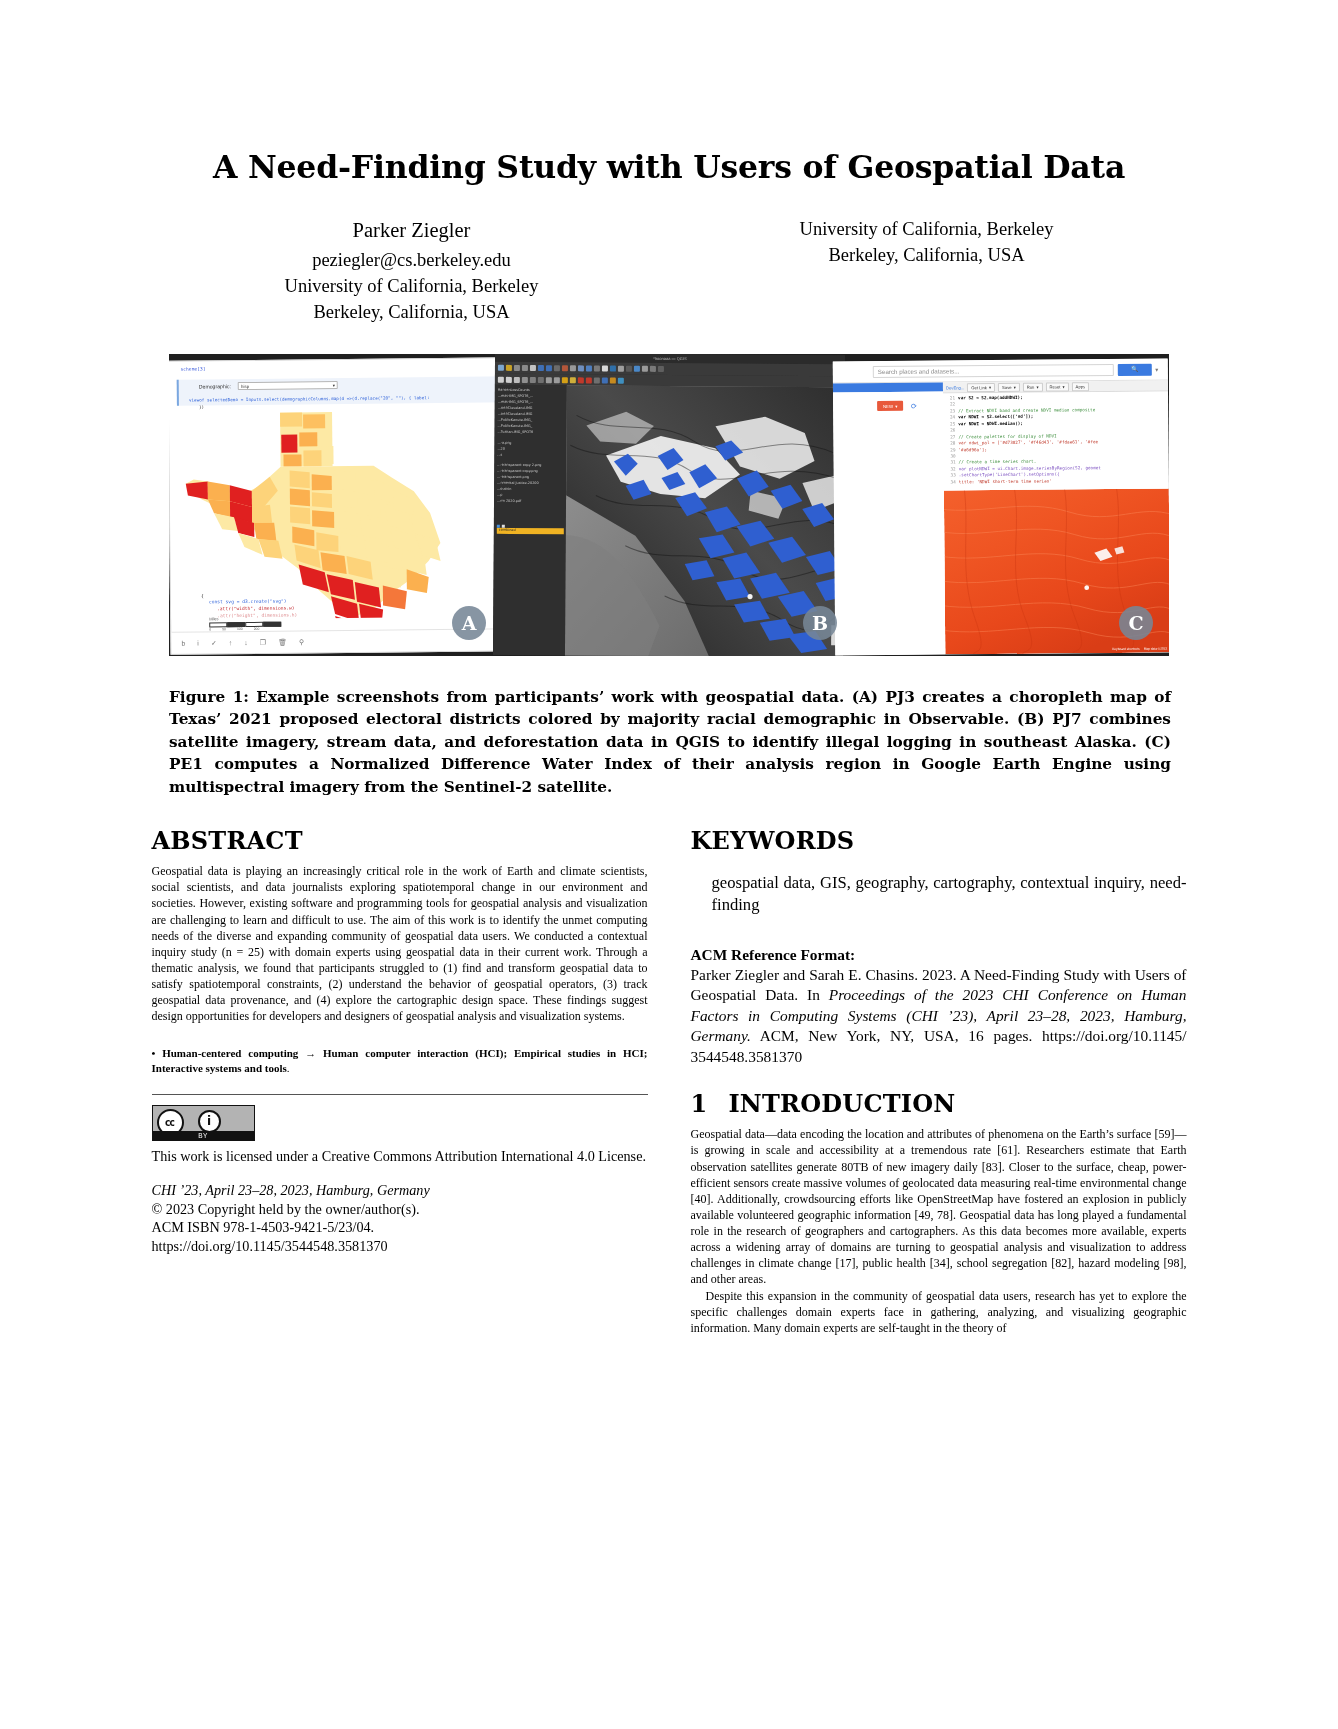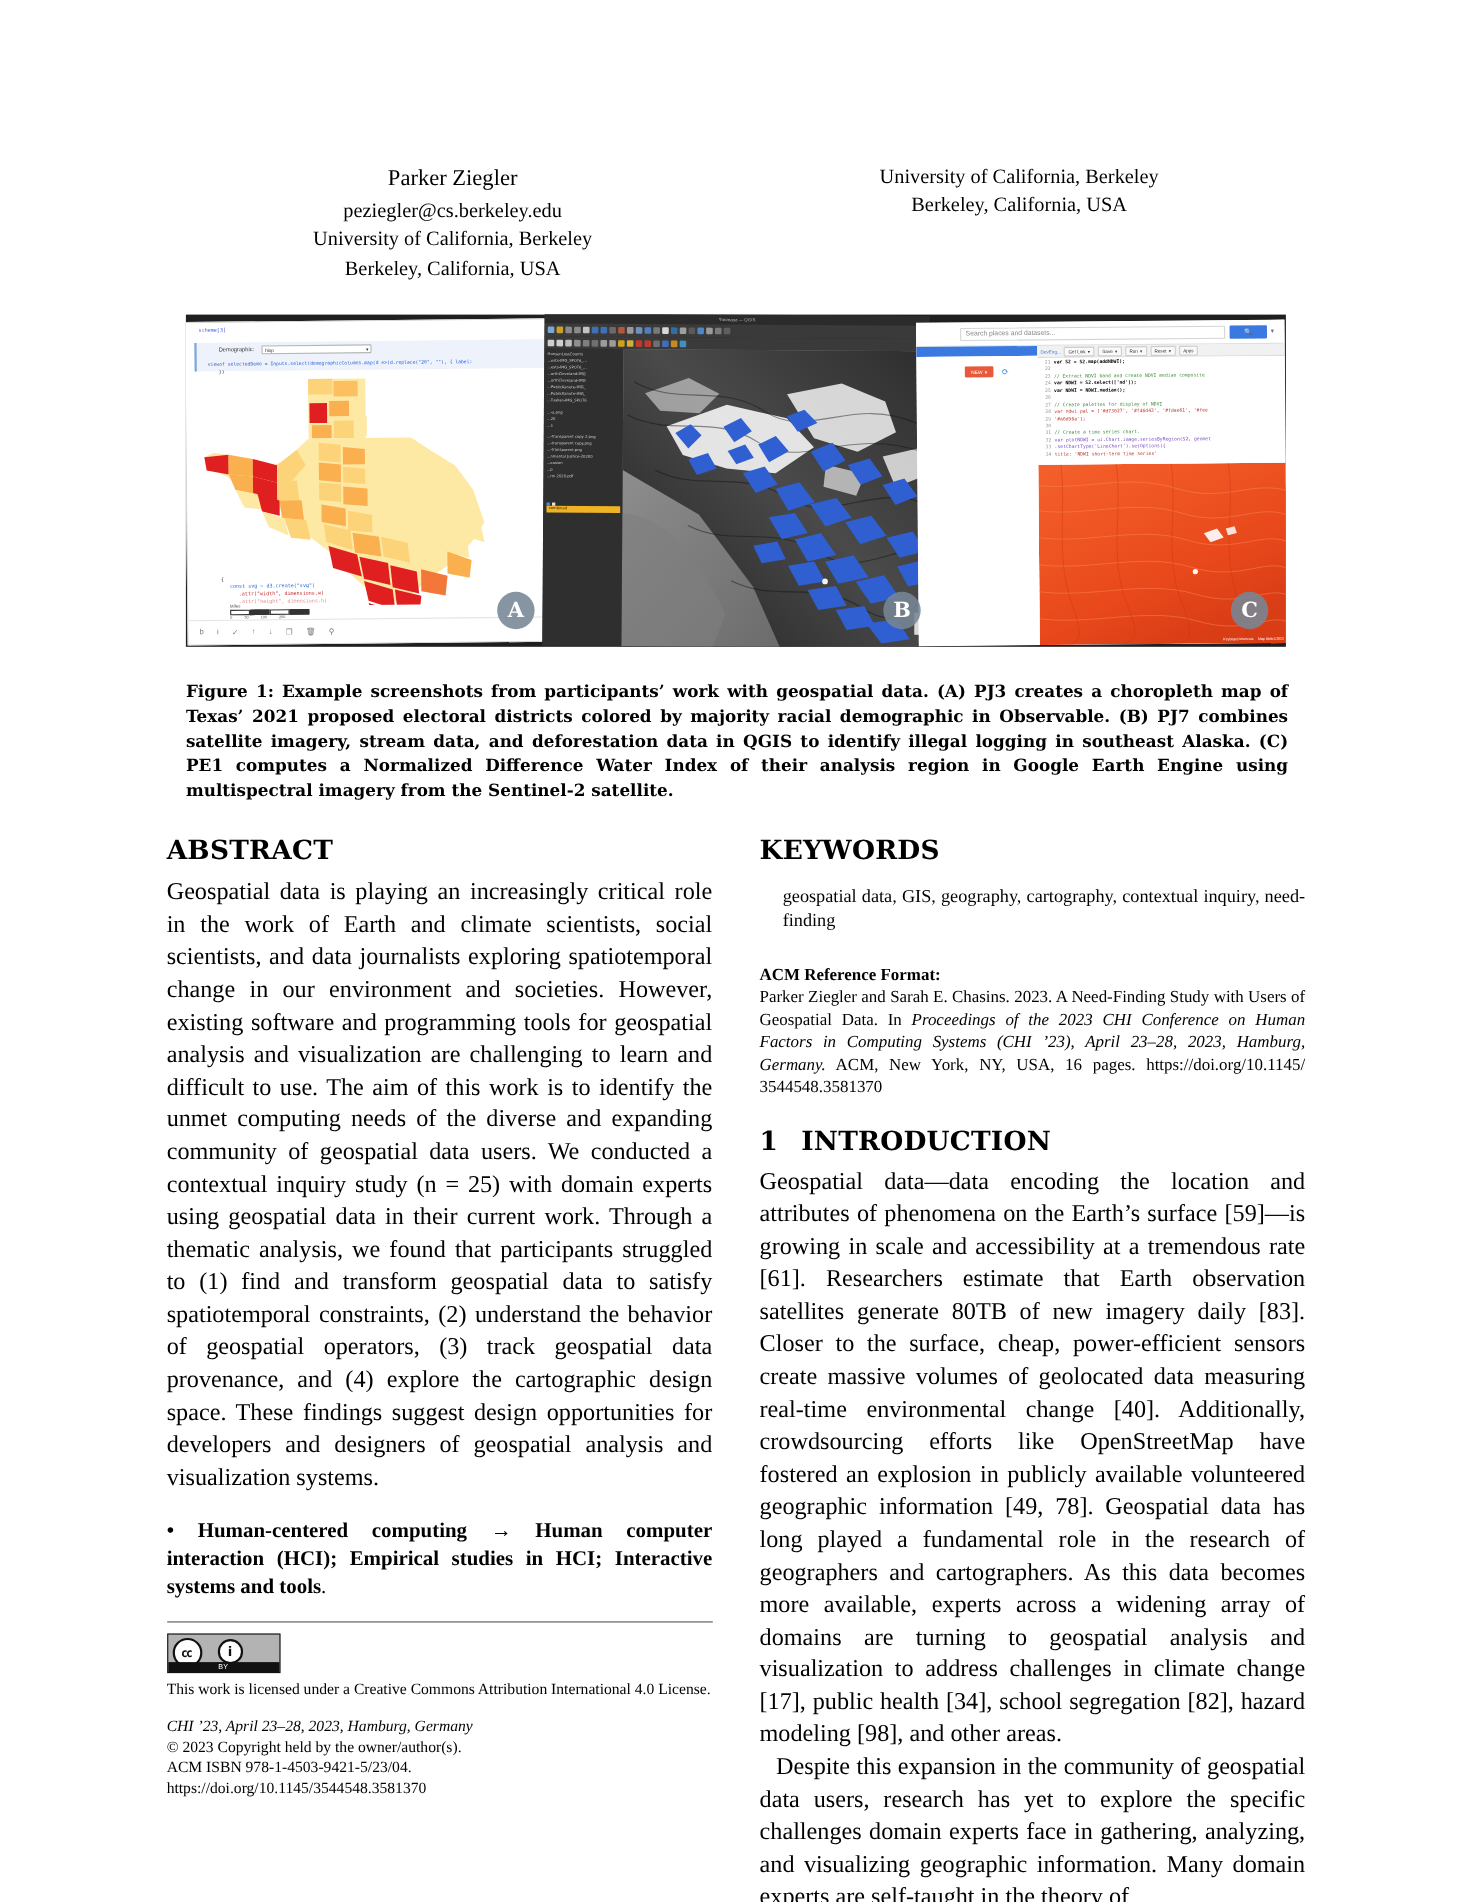--- a/index.html
+++ b/index.html
@@ -247,31 +247,31 @@
     font-family: "DejaVu Serif", "Liberation Serif", serif;
     font-weight: bold;
     font-size: 24px;
     margin: 0 0 8px 0;
     letter-spacing: 0.2px;
   }
   h2.section.numbered {
     display: flex; gap: 21px;
   }
   p.body {
-    font-size: 22px;
+    font-size: 12px;
     line-height: 1.345;
     text-align: justify;
     margin: 0 0 0 0;
     hyphens: none;
   }
   p.body + p.body { text-indent: 15px; }
   .gap { height: 22px; }
   .gap-sm { height: 13px; }
 
-  .ccs { font-weight: bold; font-size: 19px; line-height: 1.345; text-align: justify; }
+  .ccs { font-weight: bold; font-size: 11px; line-height: 1.345; text-align: justify; }
   .ccs .norm { font-weight: normal; }
 
   .keywords { font-size: 16.6px; line-height: 1.345; text-align: justify; margin-left: 21px; }
 
   .refheader { font-weight: bold; font-size: 15.4px; margin-bottom: 1px; }
   .refbody { font-size: 15.4px; line-height: 1.33; text-align: justify; }
   .refbody i { font-style: italic; }
 
   hr.rule {
     border: none; border-top: 1px solid #555; margin: 18px 0 10px 0; width: 100%;
@@ -302,20 +302,21 @@
   .license-text { font-size: 14.2px; line-height: 1.30; }
   .footer-text { font-size: 14.2px; line-height: 1.30; margin-top: 16px; }
   .footer-text .ital { font-style: italic; margin-top: 16px; }
 </style>
 </head>
 <body>
 
 <div class="page">
 
   <div class="title-block">
+    <h1 class="paper-title">A Need-Finding Study with Users of Geospatial Data</h1>
     <div class="authors">
       <div class="author">
         <div class="name">Parker Ziegler</div>
         <div class="email">peziegler@cs.berkeley.edu</div>
         <div class="affil">University of California, Berkeley</div>
         <div class="city">Berkeley, California, USA</div>
       </div>
       <div class="author">
         <div class="affil">University of California, Berkeley</div>
         <div class="city">Berkeley, California, USA</div>

